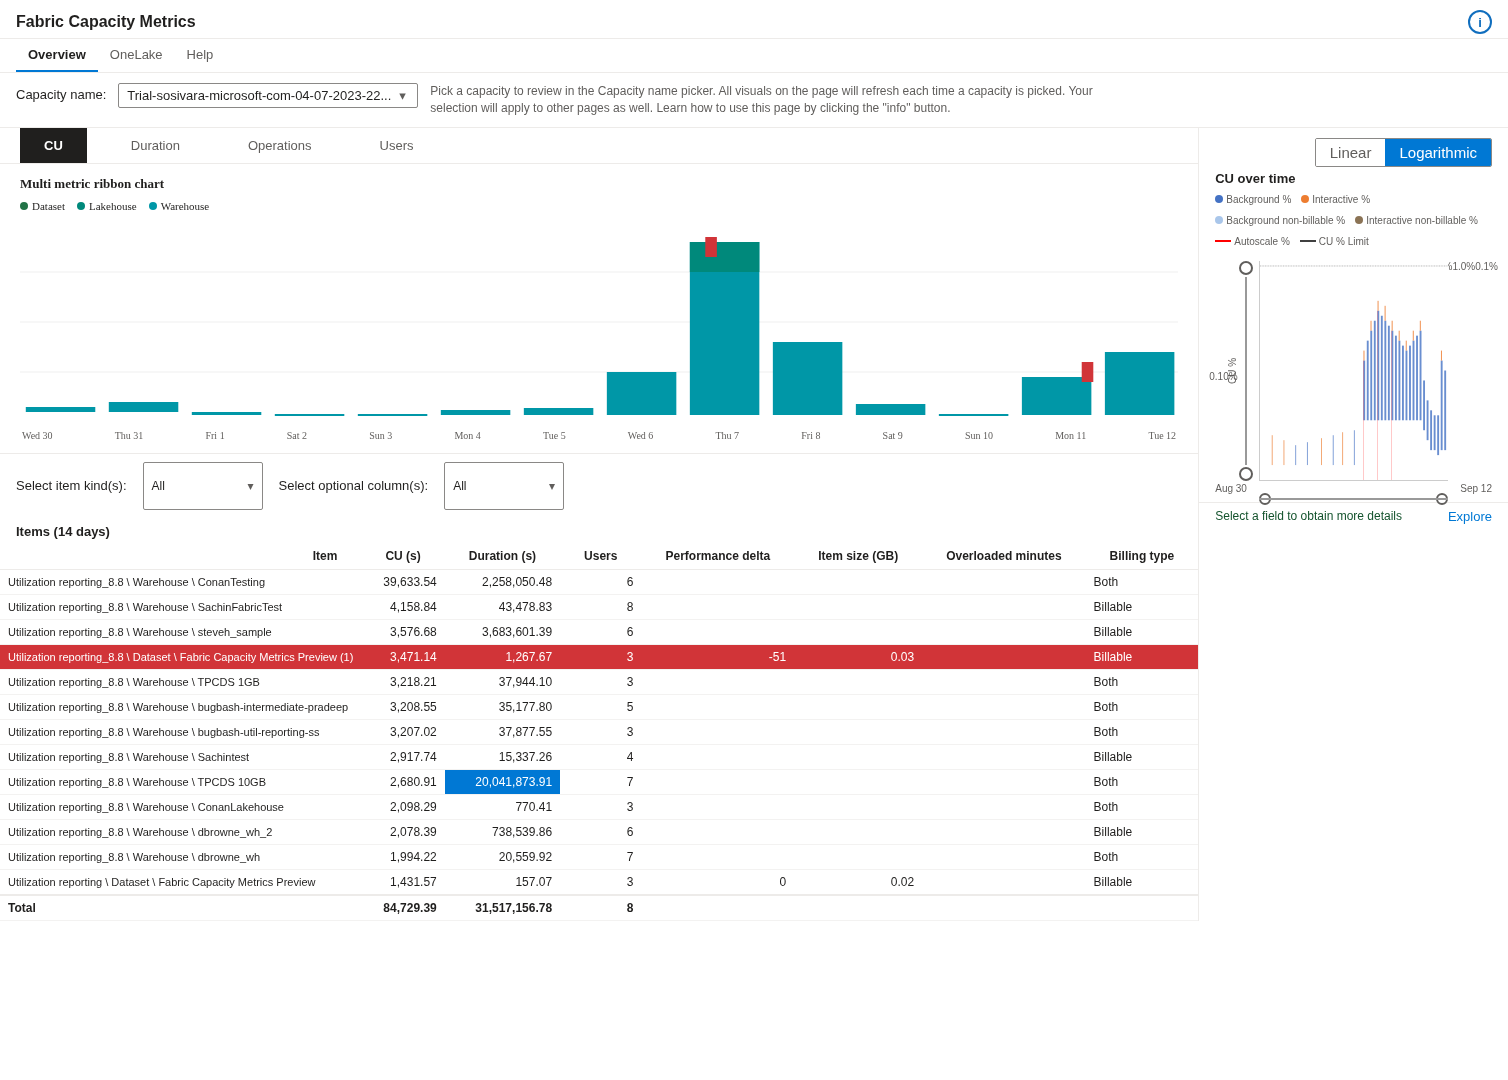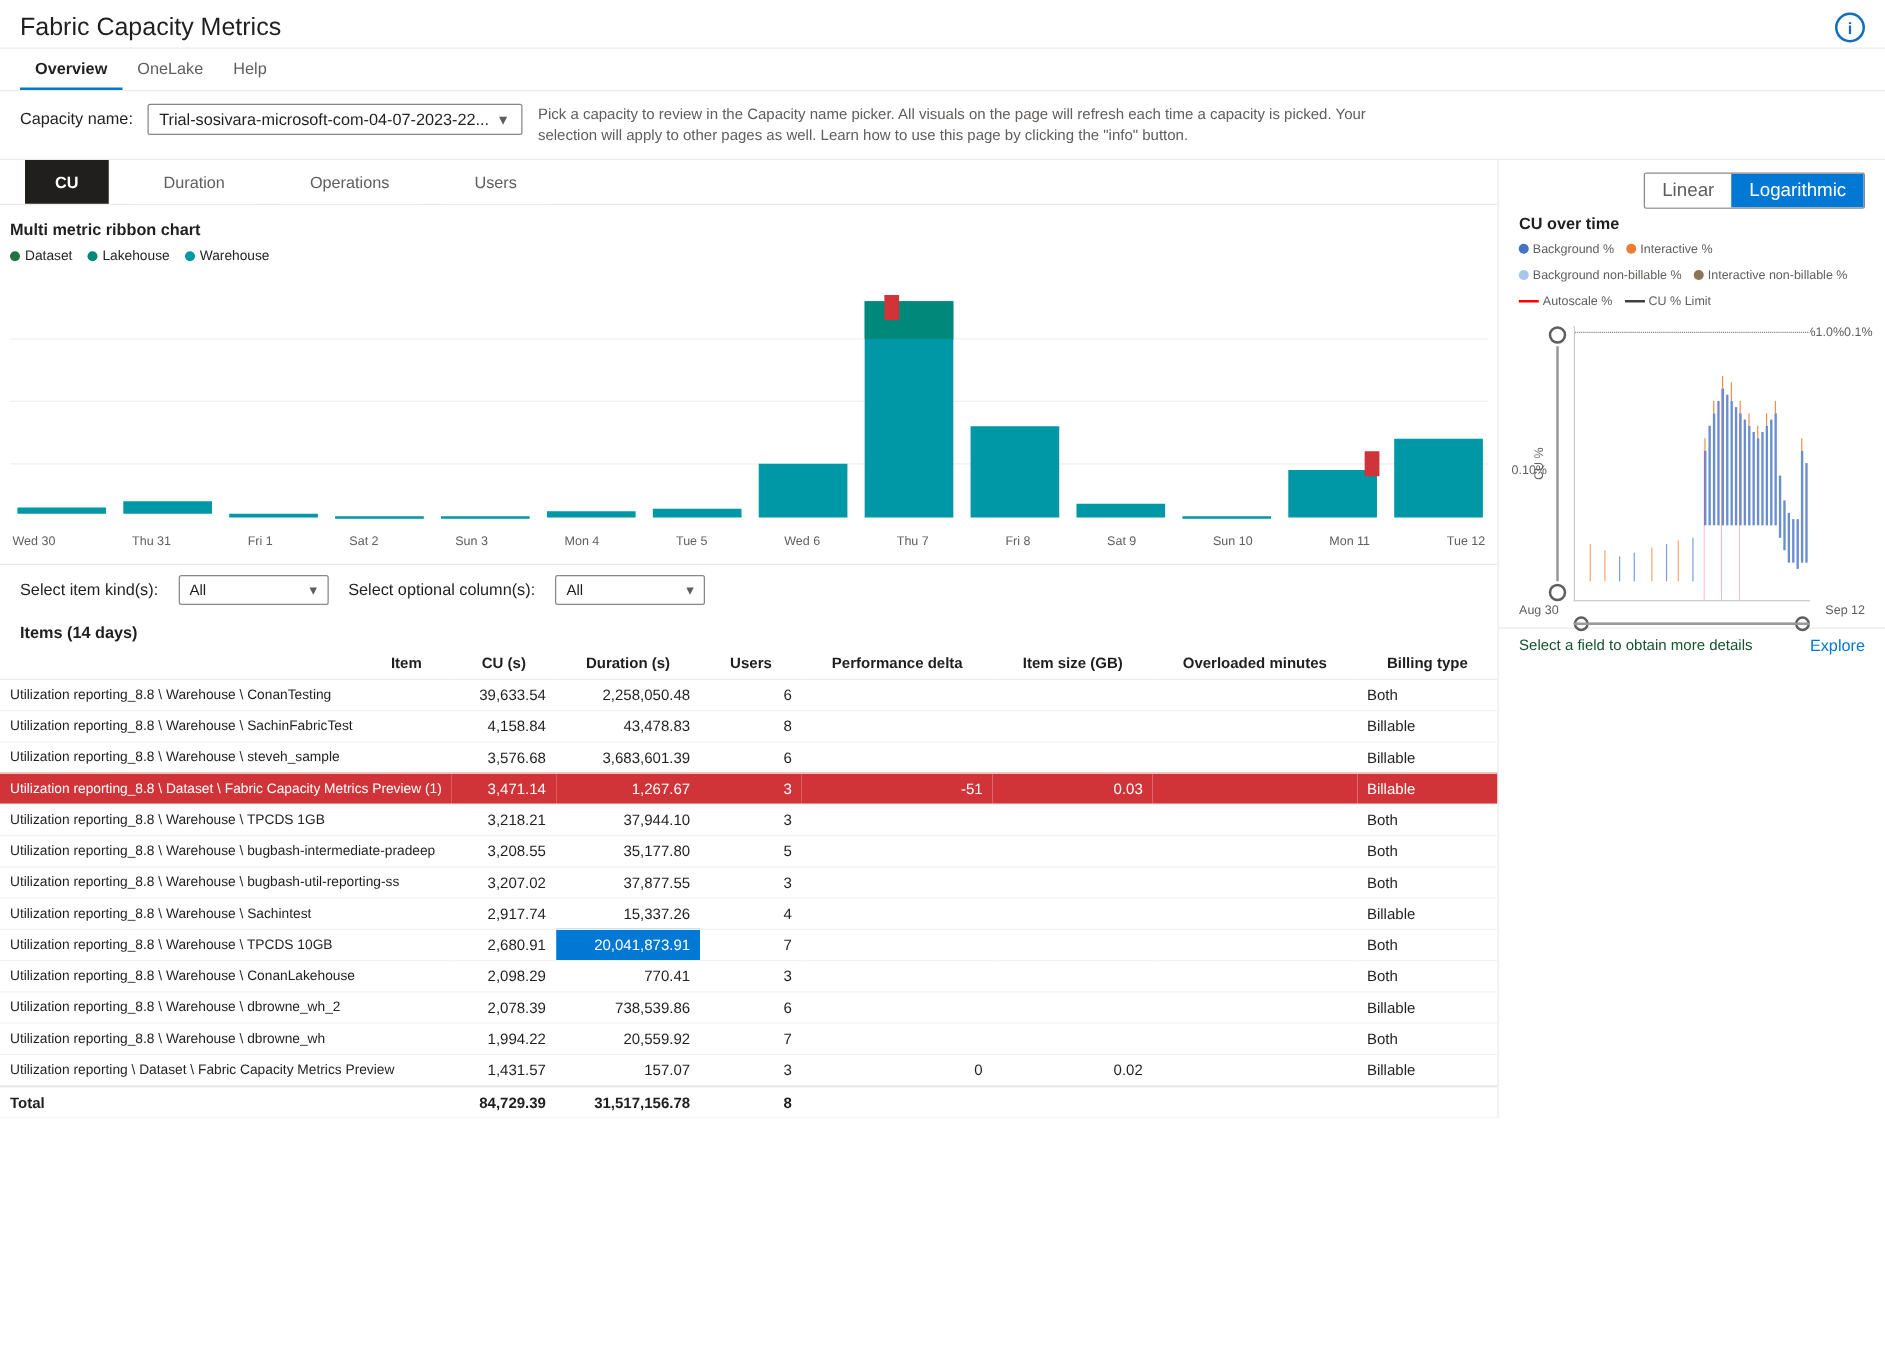--- a/index.html
+++ b/index.html
@@ -1,19 +1,19 @@
 <!DOCTYPE html>
 <html><head>
   <meta charset="utf-8">
   <style>
     * { box-sizing: border-box; margin: 0; padding: 0; }
     body { font-family: 'Segoe UI', Arial, sans-serif; font-size: 13px; background: #fff; color: #201f1e; }
 
     .app-header { display: flex; align-items: center; justify-content: space-between; padding: 10px 16px 4px; border-bottom: 1px solid #edebe9; }
-    .app-title { font-size: 20px; font-weight: 400; }
+    .app-title { font-size: 16px; font-weight: 700; }
     .info-icon { width: 24px; height: 24px; border-radius: 50%; border: 2px solid #106ebe; display: flex; align-items: center; justify-content: center; color: #106ebe; font-weight: 700; font-size: 13px; cursor: pointer; }
 
     .nav-tabs { display: flex; padding: 0 16px; border-bottom: 1px solid #edebe9; }
     .nav-tab { padding: 8px 12px; font-size: 13px; cursor: pointer; border-bottom: 2px solid transparent; color: #605e5c; }
     .nav-tab.active { color: #201f1e; border-bottom: 2px solid #0078d4; font-weight: 600; }
 
     .capacity-row { display: flex; align-items: flex-start; padding: 10px 16px; gap: 12px; border-bottom: 1px solid #edebe9; }
     .capacity-label { font-size: 13px; font-weight: 500; white-space: nowrap; padding-top: 4px; }
     .capacity-dropdown { display: flex; align-items: center; border: 1px solid #8a8886; border-radius: 2px; padding: 4px 8px; min-width: 300px; cursor: pointer; font-size: 13px; background: #fff; }
     .capacity-dropdown .arrow { margin-left: 8px; color: #605e5c; }
@@ -21,21 +21,21 @@
 
     .main-content { display: flex; gap: 0; }
 
     .left-panel { flex: 0 0 635px; border-right: 1px solid #edebe9; padding: 0; }
     .right-panel { flex: 1; padding: 0; }
 
     .tab-bar { display: flex; border-bottom: 1px solid #edebe9; }
     .tab-btn { padding: 10px 24px; font-size: 13px; cursor: pointer; border: none; background: #fff; color: #605e5c; margin-left: 20px; }
     .tab-btn.active { background: #201f1e; color: #fff; font-weight: 600; }
 
-    .chart-section { padding: 12px 8px; }
+    .chart-section { padding: 12px 20px; font-family: Liberation Serif, serif; }
     .chart-title { font-size: 13px; font-weight: 600; margin-bottom: 8px; }
     .legend { display: flex; gap: 12px; margin-bottom: 10px; flex-wrap: wrap; }
     .legend-item { display: flex; align-items: center; gap: 4px; font-size: 11px; }
     .legend-dot { width: 8px; height: 8px; border-radius: 50%; }
 
     .ribbon-chart { width: 100%; height: 200px; position: relative; }
     .x-axis-labels { display: flex; justify-content: space-between; font-size: 10px; color: #605e5c; margin-top: 4px; padding: 0 2px; }
 
     
     .cu-header { display: flex; align-items: center; justify-content: space-between; padding: 10px 16px 0; }
@@ -50,21 +50,21 @@
     .legend-color-line { width: 16px; height: 2px; }
 
     .cu-x-labels { display: flex; justify-content: space-between; font-size: 10px; color: #605e5c; padding: 2px 16px 0; }
 
     .explore-row { display: flex; align-items: center; justify-content: space-between; padding: 6px 16px; border-top: 1px solid #edebe9; }
     .explore-text { font-size: 12px; color: #14532d; }
     .explore-btn { color: #0078d4; font-size: 13px; cursor: pointer; font-weight: 500; }
 
     .filter-row { display: flex; align-items: center; gap: 16px; padding: 8px 16px; border-top: 1px solid #edebe9; }
     .filter-label { font-size: 13px; font-weight: 500; }
-    .filter-dropdown { display: flex; align-items: center; border: 1px solid #8a8886; border-radius: 2px; padding: 4px 8px; min-width: 120px; cursor: pointer; font-size: 12px; background: #fff; }
+    .filter-dropdown { display: flex; align-items: center; border: 1px solid #8a8886; border-radius: 2px; padding: 16px 8px; min-width: 120px; cursor: pointer; font-size: 12px; background: #fff; }
     .filter-dropdown .arrow { margin-left: auto; color: #605e5c; }
 
     .items-header { padding: 6px 16px 4px; font-size: 13px; font-weight: 600; }
 
     .data-table { width: 100%; border-collapse: collapse; font-size: 12px; }
     .data-table th { text-align: right; padding: 6px 24px; font-weight: 600; font-size: 12px; border-bottom: 1px solid #edebe9; color: #201f1e; white-space: nowrap; margin-left: 32px; }
     .data-table td { padding: 5px 8px; border-bottom: 1px solid #f3f2f1; white-space: nowrap; }
     .data-table tr.highlighted { background: #d13438; color: #fff; }
     .data-table tr.highlighted td { color: #fff; }
     .data-table tfoot td { font-weight: 700; border-top: 2px solid #edebe9; }

